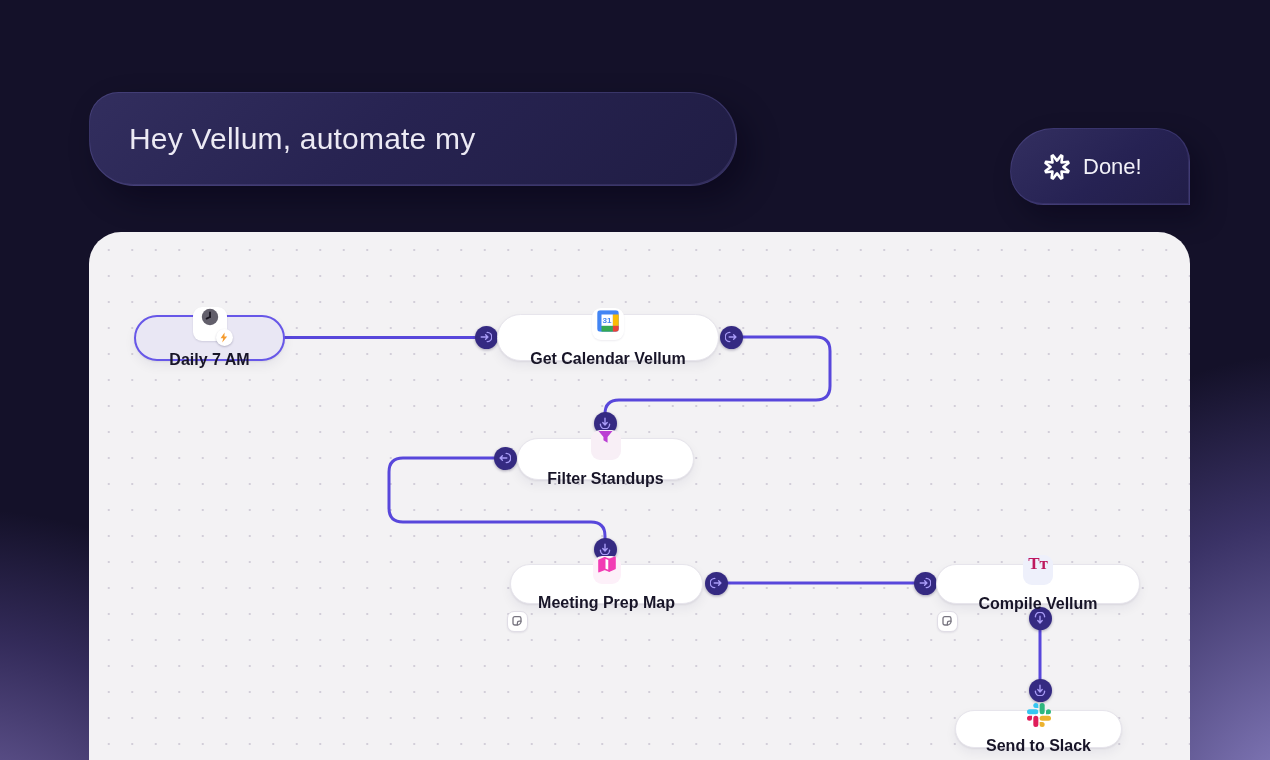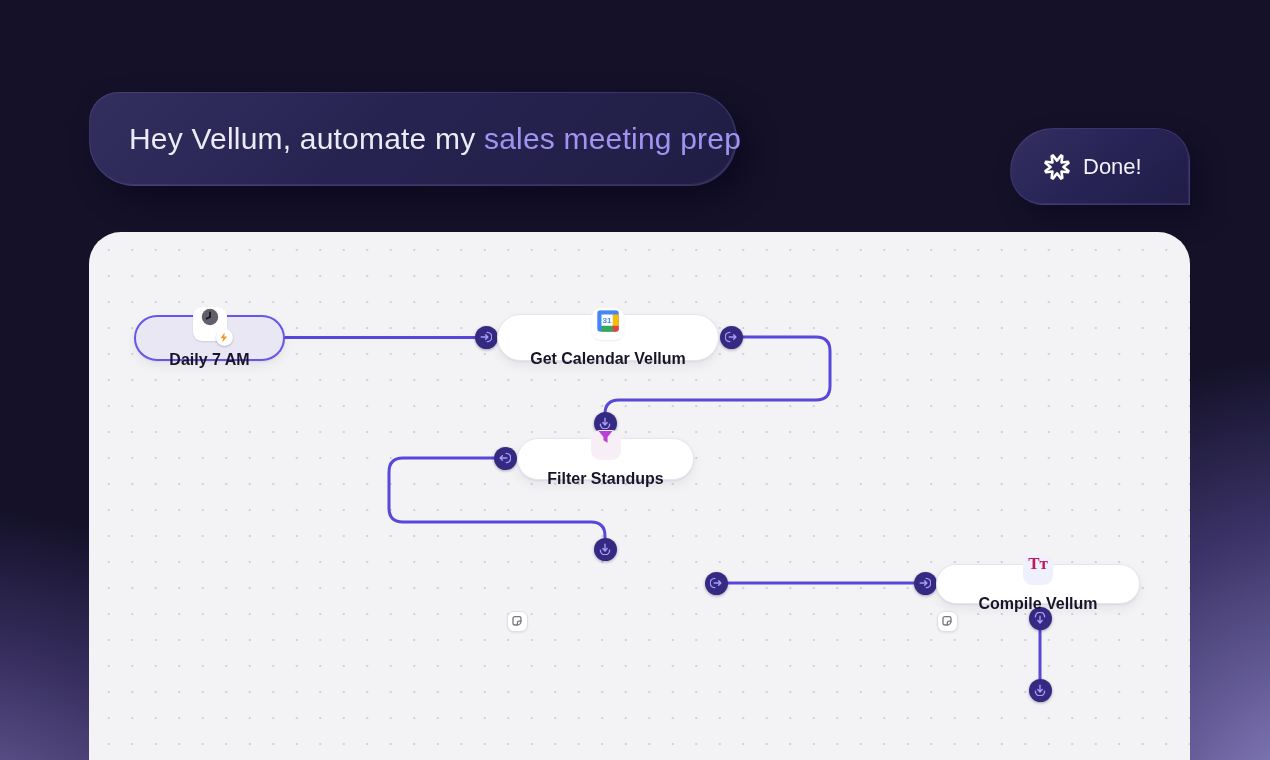--- a/index.html
+++ b/index.html
@@ -91,21 +91,21 @@
     display:flex; align-items:center; justify-content:center;
   }
   .note-btn svg { stroke:#77747f; fill:none; stroke-width:1.3; stroke-linecap:round; stroke-linejoin:round; }
 </style>
 </head>
 <body>
 
 <div class="page">
 
   <div class="bubble-user">
-    <span>Hey Vellum, automate my </span><span class="hl">sales meeting prep</span>
+    <span>Hey Vellum, automate my </span>
   </div>
 
   <div class="bubble-done">
     <span class="sparkle">
       <svg viewBox="-15 -15 30 30" width="30" height="30">
         <g stroke="#ffffff" stroke-width="2.6" fill="none" stroke-linecap="round" stroke-linejoin="round">
           <path d="M-4 -11.5 L0 -6.4 L4 -11.5"></path>
           <path d="M-4 -11.5 L0 -6.4 L4 -11.5" transform="rotate(45)"></path>
           <path d="M-4 -11.5 L0 -6.4 L4 -11.5" transform="rotate(90)"></path>
           <path d="M-4 -11.5 L0 -6.4 L4 -11.5" transform="rotate(135)"></path>
@@ -225,28 +225,55 @@
 
     <div class="node" style="left:428px; top:206px; width:177px; height:42px;">
       <span class="tile pinkish">
         <svg viewBox="0 0 18 15" width="17" height="14">
           <path d="M1.5 1 H16.5 L11.2 7.4 V13.6 L6.8 10.9 V7.4 Z" fill="#bb3fd3"></path>
         </svg>
       </span>
       <span>Filter Standups</span>
     </div>
 
+    <div class="node" style="left:421px; top:332px; width:193px; height:40px;">
+      <span class="tile maptile">
+        <svg viewBox="0 0 18 17" width="18" height="17">
+          <g stroke="#f23cb4" stroke-width="1.6" stroke-linejoin="round">
+            <path d="M1 4.2 L6.7 1.8 L6.7 13.2 L1 15.6 Z" fill="#f23cb4"></path>
+            <path d="M6.7 1.8 L11.3 3.6 L11.3 15 L6.7 13.2 Z" fill="#ffffff"></path>
+            <path d="M11.3 3.6 L17 1.2 L17 12.6 L11.3 15 Z" fill="#f23cb4"></path>
+          </g>
+        </svg>
+      </span>
+      <span>Meeting Prep Map</span>
+    </div>
 
     <div class="node" style="left:847px; top:332px; width:204px; height:40px;">
       <span class="tile tt">
         <span class="tt-glyph">Tт</span>
       </span>
       <span>Compile Vellum</span>
     </div>
 
+    <div class="node" style="left:866px; top:478px; width:167px; height:38px;">
+      <span style="display:inline-flex;">
+        <svg viewBox="0 0 24 24" width="24" height="24">
+          <path d="M5.042 15.165a2.528 2.528 0 0 1-2.52 2.523A2.528 2.528 0 0 1 0 15.165a2.527 2.527 0 0 1 2.522-2.52h2.52v2.52z" fill="#E01E5A"></path>
+          <path d="M6.313 15.165a2.527 2.527 0 0 1 2.521-2.52 2.527 2.527 0 0 1 2.521 2.52v6.313A2.528 2.528 0 0 1 8.834 24a2.528 2.528 0 0 1-2.521-2.522v-6.313z" fill="#E01E5A"></path>
+          <path d="M8.834 5.042a2.528 2.528 0 0 1-2.521-2.52A2.528 2.528 0 0 1 8.834 0a2.527 2.527 0 0 1 2.521 2.522v2.52H8.834z" fill="#36C5F0"></path>
+          <path d="M8.834 6.313a2.527 2.527 0 0 1 2.521 2.521 2.527 2.527 0 0 1-2.521 2.521H2.522A2.528 2.528 0 0 1 0 8.834a2.528 2.528 0 0 1 2.522-2.521h6.312z" fill="#36C5F0"></path>
+          <path d="M18.956 8.834a2.528 2.528 0 0 1 2.522-2.521A2.528 2.528 0 0 1 24 8.834a2.528 2.528 0 0 1-2.522 2.521h-2.522V8.834z" fill="#2EB67D"></path>
+          <path d="M17.688 8.834a2.528 2.528 0 0 1-2.523 2.521 2.527 2.527 0 0 1-2.52-2.521V2.522A2.527 2.527 0 0 1 15.165 0a2.528 2.528 0 0 1 2.523 2.522v6.312z" fill="#2EB67D"></path>
+          <path d="M15.165 18.956a2.528 2.528 0 0 1 2.523 2.522A2.528 2.528 0 0 1 15.165 24a2.527 2.527 0 0 1-2.52-2.522v-2.522h2.52z" fill="#ECB22E"></path>
+          <path d="M15.165 17.688a2.527 2.527 0 0 1-2.52-2.523 2.526 2.526 0 0 1 2.52-2.52h6.313A2.527 2.527 0 0 1 24 15.165a2.528 2.528 0 0 1-2.522 2.523h-6.313z" fill="#ECB22E"></path>
+        </svg>
+      </span>
+      <span>Send to Slack</span>
+    </div>
 
     <div class="note-btn" style="left:417.5px; top:378.5px;">
       <svg viewBox="0 0 12 12" width="12" height="12">
         <path d="M2 3.4 a1.8 1.8 0 0 1 1.8 -1.8 h4.4 a1.8 1.8 0 0 1 1.8 1.8 v2.8 a3.8 3.8 0 0 1 -3.8 3.8 h-2.4 a1.8 1.8 0 0 1 -1.8 -1.8 z"></path>
         <path d="M6.4 9.8 v-1.8 a1.8 1.8 0 0 1 1.8 -1.8 h1.7"></path>
       </svg>
     </div>
     <div class="note-btn" style="left:847.5px; top:378.5px;">
       <svg viewBox="0 0 12 12" width="12" height="12">
         <path d="M2 3.4 a1.8 1.8 0 0 1 1.8 -1.8 h4.4 a1.8 1.8 0 0 1 1.8 1.8 v2.8 a3.8 3.8 0 0 1 -3.8 3.8 h-2.4 a1.8 1.8 0 0 1 -1.8 -1.8 z"></path>

